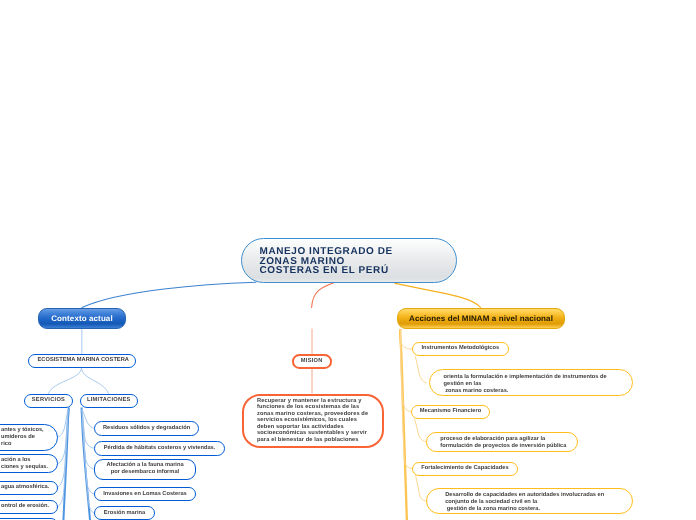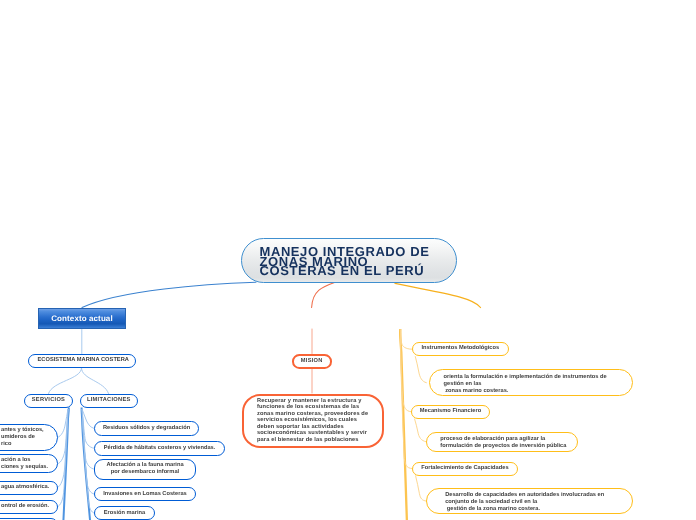--- a/index.html
+++ b/index.html
@@ -10,25 +10,25 @@
   svg.links{position:absolute;left:0;top:0;width:696px;height:520px;}
 
   .node{position:absolute;box-sizing:border-box;display:flex;align-items:center;
         justify-content:center;border-radius:999px;white-space:pre;z-index:3;}
   .node .t{display:block;width:100%;text-align:center;}
 
   
   #root{left:241px;top:238px;width:216px;height:45px;border:1.3px solid #3f8fcf;
         background:linear-gradient(180deg,#fcfdfd 0%,#f6f7f7 18%,#e9ebec 48%,#dfe2e4 78%,#dde0e2 90%,#e7e9ea 100%);
         border-radius:23px;justify-content:flex-start;padding-left:17.5px;
-        color:#16325e;font-weight:bold;font-size:13px;line-height:9.9px;letter-spacing:0.58px;}
+        color:#16325e;font-weight:bold;font-size:10px;line-height:9.9px;letter-spacing:0.58px;}
   #root .t{text-align:left;width:172px;white-space:pre-wrap;position:relative;top:1px;}
 
   
-  .pill{height:21px;border-radius:0;color:#ffffff;font-weight:bold;
+  .pill{height:21px;border-radius:9px;color:#ffffff;font-weight:bold;
         font-size:8px;letter-spacing:0.1px;}
   #p-contexto{left:38px;top:307.5px;width:88px;
     background:linear-gradient(180deg,#6d9fe6 0%,#4d8cde 14%,#2a6fce 42%,#1d63c4 58%,#1458b5 78%,#3b7fd6 100%);
     border:1px solid #2663b2;}
   #p-local{left:236px;top:307.5px;width:152px;
     background:linear-gradient(180deg,#f49e80 0%,#ef8762 14%,#e2683f 42%,#dc5a2d 58%,#d24a1c 78%,#e2673d 100%);
     border:1px solid #cf5529;}
   #p-nacional{left:397px;top:307.5px;width:168px;color:#1f1803;
     background:linear-gradient(180deg,#ffda6d 0%,#ffd050 14%,#f3b41c 42%,#eaa80f 58%,#df9c06 78%,#ffcf52 100%);
     border:1px solid #e3a80c;}
@@ -123,20 +123,23 @@
     </g>
   </svg>
 
   <div class="node" id="root">
     <span class="t">MANEJO INTEGRADO DE ZONAS MARINO
 COSTERAS EN EL PERÚ</span>
   </div>
   <div class="node pill" id="p-contexto">
     <span class="t">Contexto actual</span>
   </div>
+  <div class="node pill" id="p-nacional">
+    <span class="t">Acciones del MINAM a nivel nacional</span>
+  </div>
 
   <div class="node box b-blue" id="n-eco">
     <span class="t">ECOSISTEMA MARINA COSTERA</span>
   </div>
   <div class="node box b-blue" id="n-serv">
     <span class="t">SERVICIOS</span>
   </div>
   <div class="node box b-blue" id="n-limit">
     <span class="t">LIMITACIONES</span>
   </div>

